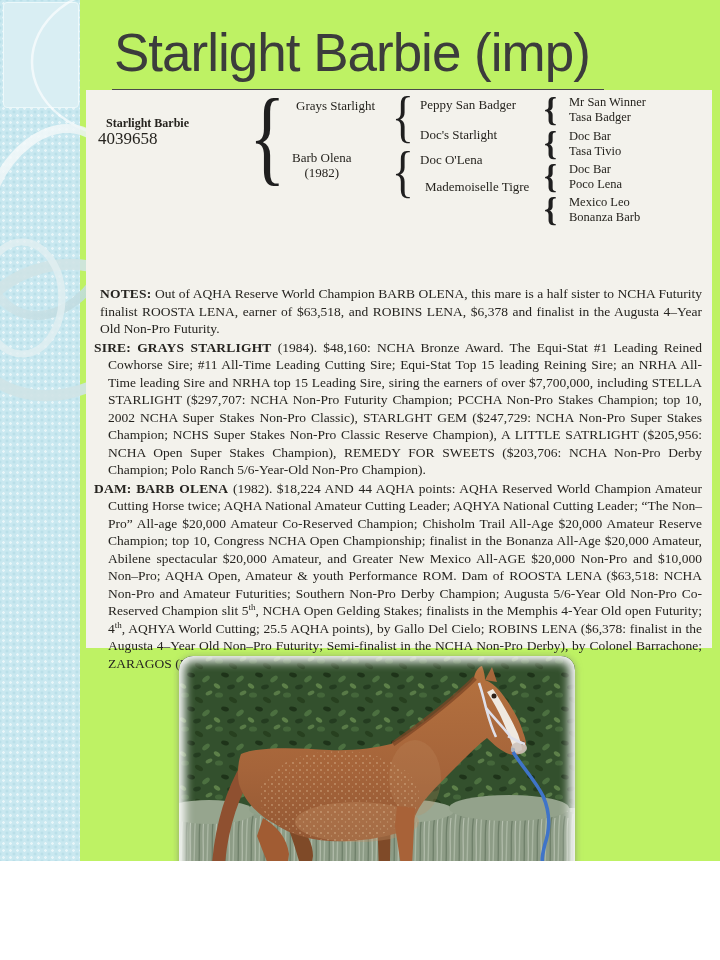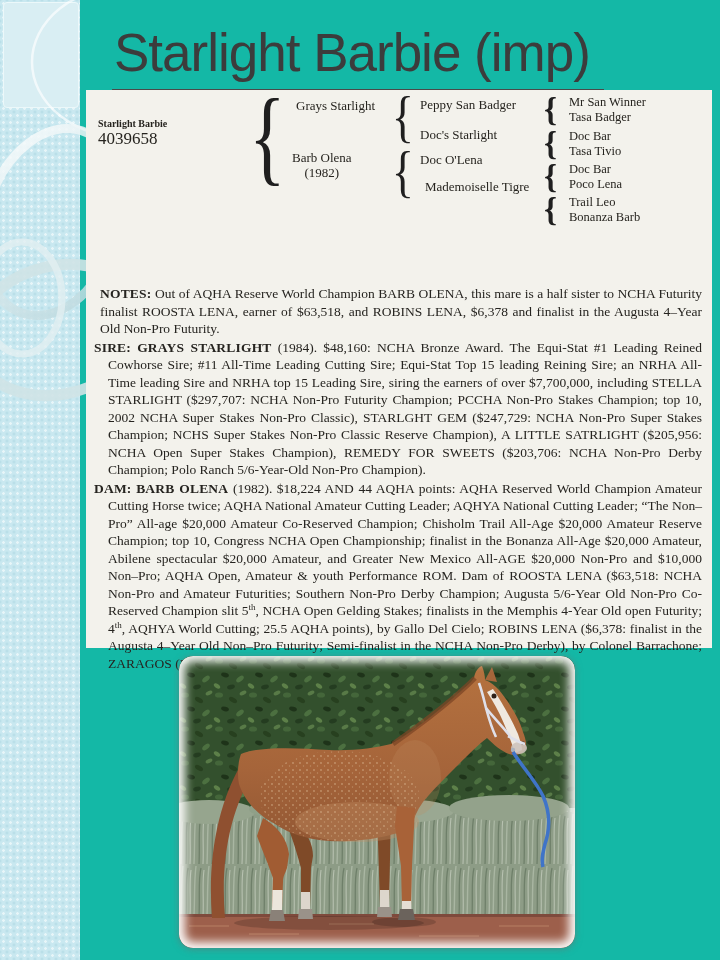--- a/index.html
+++ b/index.html
@@ -1,16 +1,16 @@
 <!DOCTYPE html>
 <html><head>
 <meta charset="utf-8">
 <style>
   html,body{margin:0;padding:0;}
-  .page{position:relative;width:720px;height:960px;background:#14b8a6;overflow:hidden;
+  .page{position:relative;width:720px;height:861px;background:#bef264;overflow:hidden;
         font-family:"Liberation Serif",serif;}
   
   .sidebar{position:absolute;left:0;top:0;width:80px;height:960px;
     background-color:#c9e8f0;
     background-image:radial-gradient(rgba(255,255,255,.55) 1px,transparent 1.6px),
                      radial-gradient(rgba(168,212,223,.55) 1px,transparent 1.6px);
     background-size:7px 7px,7px 7px;background-position:0 0,3.5px 3.5px;}
   .sidebar-toprect{position:absolute;left:3px;top:2px;width:74px;height:104px;
     background:#d9eef3;border:1px solid #ecf8fa;border-radius:4px;}
   .sidebar-rings{position:absolute;left:0;top:0;width:120px;height:460px;pointer-events:none;}
@@ -18,21 +18,21 @@
   .title{position:absolute;left:112px;top:22px;margin:0;
     font-family:"Liberation Sans",sans-serif;font-weight:normal;
     font-size:53px;line-height:62px;color:#3c3c3c;letter-spacing:-1px;
     border-bottom:4px solid #4a4a4a;padding:0 14px 5px 2px;display:inline-block;}
   
   .scan{position:absolute;left:86px;top:90px;width:626px;height:558px;
     background:#f3f2ec;color:#26241f;}
   .pedigree{position:absolute;left:0;top:0;width:626px;height:152px;font-size:13px;}
   .ped{position:absolute;white-space:nowrap;line-height:15px;}
   .p-subject{left:12px;top:26px;}
-  .p-subject .nm{font-weight:bold;font-size:10px;}
+  .p-subject .nm{font-weight:bold;font-size:12px;margin-left:8px;}
   .p-subject .no{font-size:17px;}
   .brace{position:absolute;font-family:"Liberation Serif",serif;color:#1f1f1f;}
   .brace-big{left:156px;top:-6px;font-size:106px;line-height:106px;transform:scaleX(.72);}
   .brace-mid{font-size:58px;line-height:58px;transform:scaleX(.8);}
   .bm1{left:303px;top:-2px;} .bm2{left:303px;top:53px;}
   .brace-sm{font-size:33px;line-height:33px;font-weight:bold;}
   .bs0{left:458px;top:4px;} .bs1{left:458px;top:38px;} .bs2{left:458px;top:71px;} .bs3{left:458px;top:104px;}
   .g1s{left:210px;top:8px;} .g1d{left:206px;top:60px;text-align:center;}
   .g20{left:334px;top:7px;} .g21{left:334px;top:37px;} .g22{left:334px;top:62px;} .g23{left:339px;top:89px;}
   .g3{font-size:12.5px;line-height:14.5px;}
@@ -110,21 +110,21 @@
       </div>
       <div class="ped g3 g31">
         <div>Doc Bar</div>
         <div>Tasa Tivio</div>
       </div>
       <div class="ped g3 g32">
         <div>Doc Bar</div>
         <div>Poco Lena</div>
       </div>
       <div class="ped g3 g33">
-        <div>Trail Leo</div>
+        <div>Mexico Leo</div>
         <div>Bonanza Barb</div>
       </div>
     </div>
 
     <div class="copy">
       <p class="lead"><b>NOTES:</b> <span>Out of AQHA Reserve World Champion BARB OLENA, this mare is a half sister to NCHA Futurity finalist ROOSTA LENA, earner of $63,518, and ROBINS LENA, $6,378 and finalist in the Augusta 4–Year Old Non-Pro Futurity.</span></p>
       <p class="hang"><b>SIRE:</b> <b>GRAYS STARLIGHT</b> <span>(1984). $48,160: NCHA Bronze Award. The Equi-Stat #1 Leading Reined Cowhorse Sire; #11 All-Time Leading Cutting Sire; Equi-Stat Top 15 leading Reining Sire; an NRHA All-Time leading Sire and NRHA top 15 Leading Sire, siring the earners of over $7,700,000, including STELLA STARLIGHT ($297,707: NCHA Non-Pro Futurity Champion; PCCHA Non-Pro Stakes Champion; top 10, 2002 NCHA Super Stakes Non-Pro Classic), STARLGHT GEM ($247,729: NCHA Non-Pro Super Stakes Champion; NCHS Super Stakes Non-Pro Classic Reserve Champion), A LITTLE SATRLIGHT ($205,956: NCHA Open Super Stakes Champion), REMEDY FOR SWEETS ($203,706: NCHA Non-Pro Derby Champion; Polo Ranch 5/6-Year-Old Non-Pro Champion).</span></p>
       <p class="hang"><b>DAM:</b> <b>BARB OLENA</b> <span>(1982). $18,224 AND 44 AQHA points: AQHA Reserved World Champion Amateur Cutting Horse twice; AQHA National Amateur Cutting Leader; AQHYA National Cutting Leader; “The Non–Pro” All-age $20,000 Amateur Co-Reserved Champion; Chisholm Trail All-Age $20,000 Amateur Reserve Champion; top 10, Congress NCHA Open Championship; finalist in the Bonanza All-Age $20,000 Amateur, Abilene spectacular $20,000 Amateur, and Greater New Mexico All-AGE $20,000 Non-Pro and $10,000 Non–Pro; AQHA Open, Amateur &amp; youth Performance ROM.  Dam of ROOSTA LENA ($63,518: NCHA Non-Pro and Amateur Futurities; Southern Non-Pro Derby Champion; Augusta 5/6-Year Old Non-Pro Co-Reserved Champion slit 5</span><sup>th</sup><span>, NCHA Open Gelding Stakes; finalists in the Memphis 4-Year Old open Futurity; 4</span><sup>th</sup><span>, AQHYA World Cutting; 25.5 AQHA points), by Gallo Del Cielo; ROBINS LENA ($6,378: finalist in the Augusta 4–Year Old Non–Pro Futurity; Semi-finalist in the NCHA Non-Pro Derby), by Colonel Barrachone; ZARAGOS (NRHA money-earner; 2002 The Liberty Novice Horse Non-pro Winner).</span></p>
     </div>
   </div>

